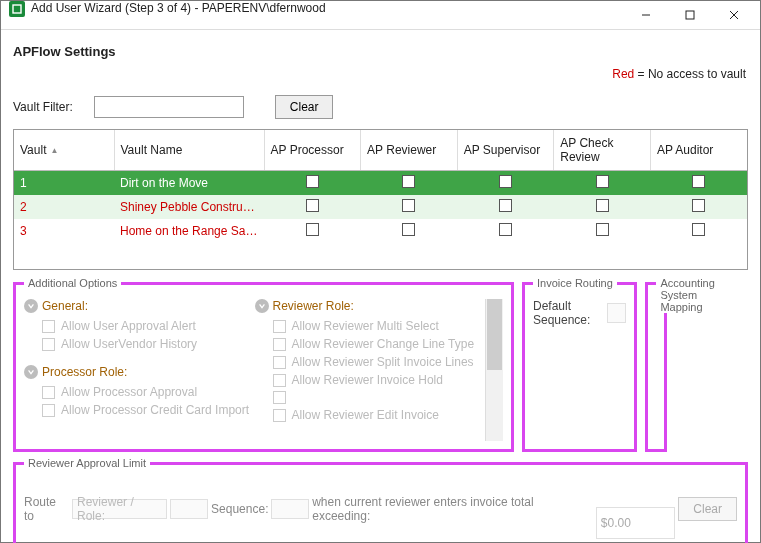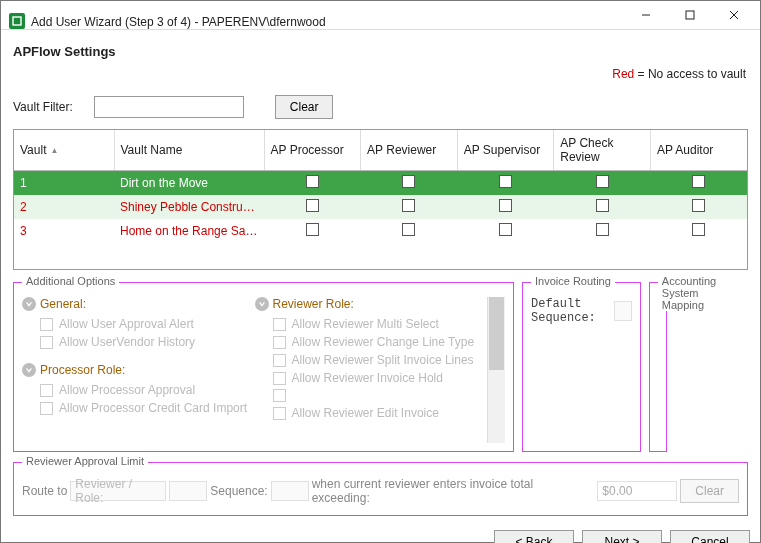--- a/index.html
+++ b/index.html
@@ -1,18 +1,18 @@
 <!DOCTYPE html>
 <html><head>
 <meta charset="utf-8">
 <style>
   * { box-sizing: border-box; }
   html, body { margin: 0; padding: 0; font-family: "Segoe UI", Tahoma, sans-serif; font-size: 12px; color: #222; background: #fff; }
   .window { width: 761px; height: 543px; border: 1px solid #777; background: #fff; display: flex; flex-direction: column; }
-  .titlebar { height: 30px; display: flex; align-items: flex-end; padding: 0 4px 0 8px; border-bottom: 1px solid #ddd; background: #fff; }
+  .titlebar { height: 30px; display: flex; align-items: flex-start; padding: 0 4px 0 8px; border-bottom: 1px solid #ddd; background: #fff; }
   .titlebar .app-icon { width: 16px; height: 16px; background: #1a8a3a; border-radius: 2px; display: inline-flex; align-items: center; justify-content: center; margin-right: 6px; }
   .titlebar .app-icon svg { width: 10px; height: 10px; }
   .titlebar .title { flex: 1; font-size: 12px; }
   .win-btns { display: flex; }
   .win-btn { width: 44px; height: 28px; display: flex; align-items: center; justify-content: center; }
   .win-btn svg { width: 10px; height: 10px; }
   .content { flex: 1; padding: 8px 10px 6px 10px; display: flex; flex-direction: column; }
   .section-title { font-weight: 600; font-size: 13px; margin: 6px 0 4px 2px; }
   .legend-row { text-align: right; margin: 4px 4px 10px 0; font-size: 12px; }
   .legend-row .red { color: #c00; }
@@ -29,42 +29,42 @@
   table.grid td { padding: 4px 6px; font-size: 12px; }
   .row-selected td { background: #3fa447; color: #fff; }
   .row-selected .chk { accent-color: #fff; }
   .row-alt td { background: #e8f6e9; }
   .row-plain td { background: #fff; }
   .no-access { color: #c00 !important; }
   .chk { width: 13px; height: 13px; border: 1px solid #555; display: inline-block; background: #fff; }
   .chk-wrap { text-align: center; }
   .grid-pad { height: 26px; }
   .mid { display: flex; gap: 8px; margin: 12px 2px 0 2px; }
-  .group { position: relative; border: 1px solid #d946ef; padding: 14px 8px 8px 8px; }
+  .group { position: relative; border: 3px solid #d946ef; padding: 14px 8px 8px 8px; }
   .group > .group-label { position: absolute; top: -8px; left: 8px; background: #fff; padding: 0 4px; color: #666; font-size: 11px; }
   .addl { flex: 1; display: flex; height: 170px; }
   .col { flex: 1; }
   .subhead { display: flex; align-items: center; gap: 4px; color: #a16207; margin-bottom: 6px; }
   .chev { width: 14px; height: 14px; border-radius: 50%; background: #bdbdbd; display: inline-flex; align-items: center; justify-content: center; flex-shrink: 0; }
   .chev svg { width: 8px; height: 8px; }
   .opt { display: flex; align-items: flex-end; gap: 6px; color: #bbb; margin: 4px 0 4px 18px; font-size: 12px; }
   .opt .chk { border-color: #ccc; }
   .scroll { width: 18px; background: #f1f1f1; border-left: 1px solid #ddd; position: relative; }
   .scroll-thumb { position: absolute; top: 0; left: 1px; right: 1px; height: 50%; background: #cdcdcd; }
   .rightcol { width: 226px; display: flex; gap: 8px; }
   .rightcol .group { flex: 0; }
-  .seqrow { display: flex; align-items: center; gap: 8px; color: #444; font-family: Liberation Mono, monospace; }
+  .seqrow { display: flex; align-items: center; gap: 8px; color: #444; }
   .seqbox { width: 28px; height: 20px; border: 1px solid #e0e0e0; background: #fafafa; }
   .acct { flex: 1; min-height: 110px; }
   .limit { margin: 10px 2px 0 2px; padding: 14px 8px 10px 8px; }
   .limit-row { display: flex; align-items: center; gap: 3px; color: #888; flex-wrap: nowrap; }
   .ro { border: 1px solid #e0e0e0; background: #fafafa; height: 20px; display: inline-block; }
   .ro.small { width: 38px; }
   .ro.wide { width: 70px; }
-  .dollar { width: 80px; height: 20px; border: 1px solid #e0e0e0; padding: 0 4px; display: inline-flex; align-items: center; color: #aaa; }
+  .dollar { width: 80px; height: 32px; border: 1px solid #e0e0e0; padding: 0 4px; display: inline-flex; align-items: center; color: #aaa; margin-top: 28px; }
   .footer { display: flex; justify-content: flex-end; gap: 8px; padding: 8px 10px 10px 0; }
   .footer .btn { width: 80px; }
   .underline-char { text-decoration: underline; }
 </style>
 </head>
 <body>
 
 <div class="window">
   <div class="titlebar">
     <span class="app-icon">

